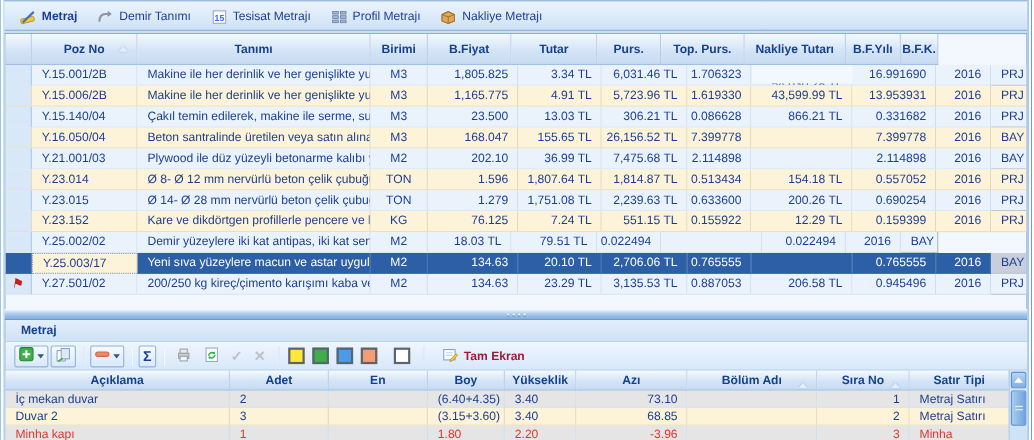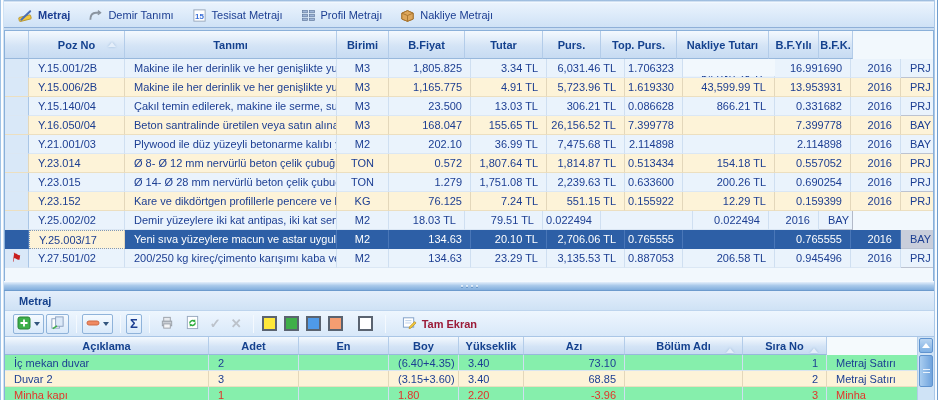--- a/index.html
+++ b/index.html
@@ -68,21 +68,21 @@
   .sigma{color:#1c3e92;font-weight:bold;font-size:13px;line-height:1;}
   .dis{color:#bcc2ca;font-weight:bold;font-size:13px;line-height:1;}
   .swatch{width:15px;height:15px;border:2px solid #5a6370;margin-right:7px;flex:none;}
   .tam-ekran{display:flex;align-items:center;gap:5px;color:#9b1b38;font-weight:bold;height:20px;padding:0 5px;margin-left:6px;}
 
   
   #detail-table{position:relative;background:#f5fafd;}
   #detail-table .hrow{height:18px;}
   .drow{display:flex;height:16px;}
   .drow .tcell{border-bottom:1px solid #d8e5f0;}
-  .drow.mint .tcell{background:#86efac;}
+  .drow.mint .tcell{background:#e5e5e5;}
   .drow.cream .tcell{background:#fdf3d8;border-bottom-color:#ecdfc0;border-right-color:#e3d7bb;}
   .drow.minha .tcell{color:#e3342a;}
 
   
   #vscroll{position:absolute;right:0;top:46px;bottom:0;width:17px;background:#cfe3f6;border-left:1px solid #b3cde9;}
   .sc-btn{height:15px;margin:1px;background:linear-gradient(#b9d5f1,#7fb0e4);border:1px solid #5f93cf;border-radius:2px;
     display:flex;align-items:center;justify-content:center;}
   .sc-up{width:0;height:0;border-left:4px solid transparent;border-right:4px solid transparent;border-bottom:5px solid #ffffff;}
   .sc-thumb{height:32px;margin:2px 1px;background:linear-gradient(90deg,#a9cdf0,#6fa3dd);border:1px solid #5f93cf;border-radius:2px;
     display:flex;flex-direction:column;align-items:center;justify-content:center;gap:2px;}
@@ -254,21 +254,21 @@
           <div class="tcell al-right" style="width: 92px; flex: 0 0 auto;"></div>
           <div class="tcell al-right" style="width: 76px; flex: 0 0 auto;">2.114898</div>
           <div class="tcell al-right" style="width: 50px; flex: 0 0 auto;">2016</div>
           <div class="tcell al-left bfkcell" style="width: 34px; flex: 0 0 auto;">BAY</div>
         </div>
         <div class="trow cream" style="height: 19px;">
           <div class="tcell gutter"></div>
           <div class="tcell al-left" style="width: 96px; flex: 0 0 auto;">Y.23.014</div>
           <div class="tcell al-left" style="width: 212px; flex: 0 0 auto;">Ø 8- Ø 12 mm nervürlü beton çelik çubuğu</div>
           <div class="tcell al-center" style="width: 52px; flex: 0 0 auto;">TON</div>
-          <div class="tcell al-right" style="width: 82px; flex: 0 0 auto;">0.572</div>
+          <div class="tcell al-right" style="width: 82px; flex: 0 0 auto;">1.596</div>
           <div class="tcell al-right" style="width: 76px; flex: 0 0 auto;">1,807.64 TL</div>
           <div class="tcell al-right" style="width: 78px; flex: 0 0 auto;">1,814.87 TL</div>
           <div class="tcell al-right" style="width: 58px; flex: 0 0 auto;">0.513434</div>
           <div class="tcell al-right" style="width: 92px; flex: 0 0 auto;">154.18 TL</div>
           <div class="tcell al-right" style="width: 76px; flex: 0 0 auto;">0.557052</div>
           <div class="tcell al-right" style="width: 50px; flex: 0 0 auto;">2016</div>
           <div class="tcell al-left bfkcell" style="width: 34px; flex: 0 0 auto;">PRJ</div>
         </div>
         <div class="trow blue" style="height: 19px;">
           <div class="tcell gutter"></div>
@@ -442,20 +442,23 @@
           <div class="hcell" style="width: 101px; flex: 0 0 auto;">
             <span>Azı</span>
           </div>
           <div class="hcell" style="width: 118px; flex: 0 0 auto;">
             <span>Bölüm Adı</span>
             <span class="sort"></span>
           </div>
           <div class="hcell" style="width: 84px; flex: 0 0 auto;">
             <span>Sıra No</span>
             <span class="sort"></span>
+          </div>
+          <div class="hcell" style="width: 91px; flex: 0 0 auto;">
+            <span>Satır Tipi</span>
           </div>
         </div>
       <div id="detail-body">
           <div class="drow mint" style="height: 16px;">
             <div class="tcell al-left" style="width: 204px; flex: 0 0 auto;">İç mekan duvar</div>
             <div class="tcell al-left" style="width: 90px; flex: 0 0 auto;">2</div>
             <div class="tcell al-left" style="width: 90px; flex: 0 0 auto;"></div>
             <div class="tcell al-left" style="width: 70px; flex: 0 0 auto;">(6.40+4.35)</div>
             <div class="tcell al-left" style="width: 65px; flex: 0 0 auto;">3.40</div>
             <div class="tcell al-right" style="width: 101px; flex: 0 0 auto;">73.10</div>

